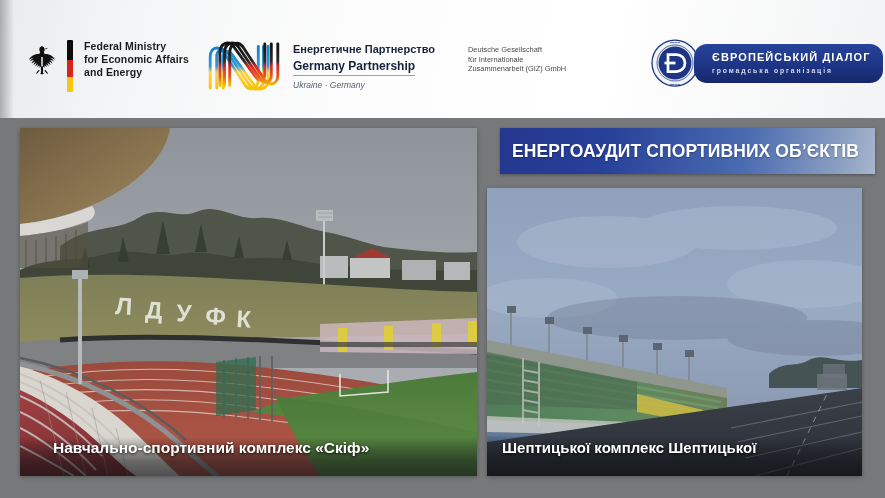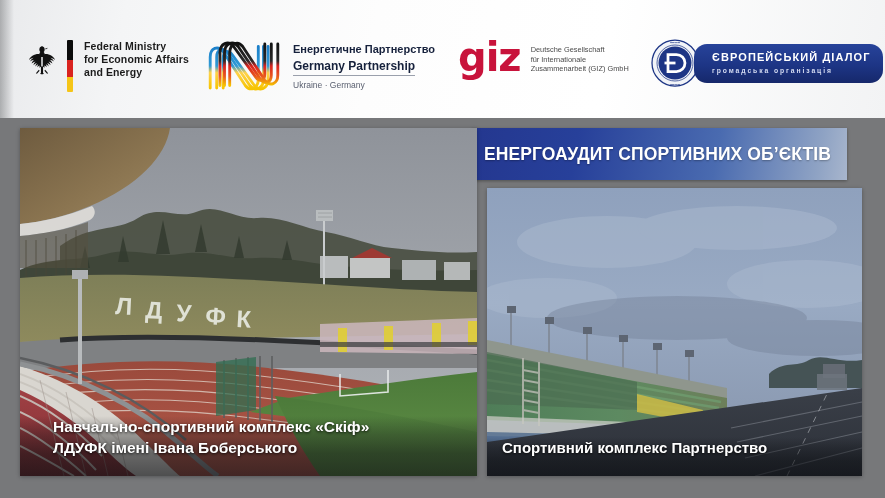--- a/index.html
+++ b/index.html
@@ -29,39 +29,39 @@
     border-radius:1px;}
   .bmwi-text{font-size:10.5px;line-height:13.2px;color:#1c1c1c;font-weight:600;letter-spacing:.1px;white-space:nowrap;}
 
   
   .logo-ep{position:absolute;left:205px;top:40px;display:flex;align-items:flex-start;}
   .ep-mark{width:78px;height:52px;flex:0 0 auto;}
   .ep-text{margin-left:10px;padding-top:2px;}
   .ep-l1{font-size:11px;font-weight:700;color:#16213c;line-height:14px;white-space:nowrap;}
   .ep-l2{font-size:12px;font-weight:600;color:#16213c;line-height:15px;white-space:nowrap;
      border-bottom:1px solid #9aa0ac;display:inline-block;padding-bottom:1px;margin-top:1px;}
-  .ep-l3{font-size:8.5px;color:#5a6070;line-height:12px;margin-top:3px;white-space:nowrap;}
+  .ep-l3{font-size:8.5px;color:#5a6070;line-height:12px;margin-top:3px;white-space:nowrap;font-style:italic;}
 
   
   .logo-giz{position:absolute;left:458px;top:38px;display:flex;align-items:flex-start;}
   .giz-word{font-size:40px;line-height:38px;font-weight:700;color:#c8133b;
      font-family:"DejaVu Sans",sans-serif;letter-spacing:-1px;}
   .giz-text{margin-left:10px;padding-top:7px;font-size:7.4px;line-height:9.6px;color:#4a4a4a;white-space:nowrap;}
 
   
   .logo-ed{position:absolute;left:650px;top:38px;display:flex;align-items:center;}
   .ed-seal{width:50px;height:50px;flex:0 0 auto;}
   .ed-plate{margin-left:-6px;background:linear-gradient(180deg,#27439a 0%,#1d3585 55%,#16286b 100%);
      border-radius:13px;padding:7px 13px 7px 18px;}
   .ed-t1{font-size:11px;font-weight:700;color:#fff;letter-spacing:1.1px;line-height:13px;white-space:nowrap;}
   .ed-t2{font-size:6.8px;font-weight:600;color:#d5dcf2;letter-spacing:1.9px;line-height:10px;margin-top:2px;white-space:nowrap;}
 
   
   .banner{
-    position:absolute;left:472px;top:128px;width:375px;height:52px;
+    position:absolute;left:500px;top:128px;width:375px;height:46px;
     background:linear-gradient(100deg,#24378f 0%,#27409a 28%,#4a6bb0 65%,#8fa3c4 92%,#a8b6cd 100%);
     box-shadow:0 1px 3px rgba(0,0,0,.35);
     display:flex;align-items:center;
   }
   .banner-title{
     color:#ffffff;font-size:17.5px;font-weight:700;letter-spacing:.1px;
     padding-left:12px;white-space:nowrap;
     text-shadow:0 1px 2px rgba(0,0,0,.3);
   }
 
@@ -152,21 +152,20 @@
         </svg>
       </span>
       <span class="ep-text">
         <div class="ep-l1">Енергетичне Партнерство</div>
         <div class="ep-l2">Germany Partnership</div>
         <div class="ep-l3">Ukraine ·   Germany</div>
       </span>
     </div>
 
     <div class="logo-giz">
-      <span class="giz-word">giz</span>
       <span class="giz-text">
         <div>Deutsche Gesellschaft</div>
         <div>für Internationale</div>
         <div>Zusammenarbeit (GIZ) GmbH</div>
       </span>
     </div>
 
     <div class="logo-ed">
       <span class="ed-seal">
         <svg class="svgfill" viewBox="0 0 100 100" xmlns="http://www.w3.org/2000/svg">
@@ -335,21 +334,20 @@
 
       <path d="M0 236 C60 248 118 278 160 316 C180 334 192 344 198 348" stroke="#8e9193" stroke-width="5" fill="none"></path>
       <path d="M0 230 C62 242 122 272 166 312" stroke="#5a5c5e" stroke-width="2.5" fill="none"></path>
 
       <rect x="58" y="148" width="4" height="108" fill="#b8bbbd"></rect>
       <rect x="52" y="142" width="16" height="9" fill="#aeb1b3"></rect>
     </svg>
 
     <div class="cap">
       <span>Навчально-спортивний комплекс «Скіф»</span>
-      <span>ЛДУФК імені Івана Боберського</span>
     </div>
   </div>
 
   <div class="photo" id="photo-right">
     <svg class="svgfill" viewBox="0 0 375 288" preserveAspectRatio="none" xmlns="http://www.w3.org/2000/svg">
       <defs>
         <linearGradient id="skyR" x1="0" y1="0" x2="0" y2="1">
           <stop offset="0%" stop-color="#8fa1bd"></stop>
             <stop offset="40%" stop-color="#99aac3"></stop>
           <stop offset="75%" stop-color="#8d9cb4"></stop>
@@ -435,17 +433,17 @@
           <path d="M268 288 L375 260"></path>
       </g>
       <g stroke="#d6d9dd" stroke-width="1" stroke-dasharray="6 6" opacity=".5">
         <path d="M300 288 L340 206"></path>
       </g>
 
       <rect x="330" y="186" width="30" height="16" fill="#6d747e" opacity=".85"></rect>
     </svg>
 
     <div class="cap">
-      <span>Спортивний комплекс Партнерство</span>
+      <span>Шептицької комплекс Шептицької</span>
     </div>
   </div>
 
 </div>
 
 </body></html>

